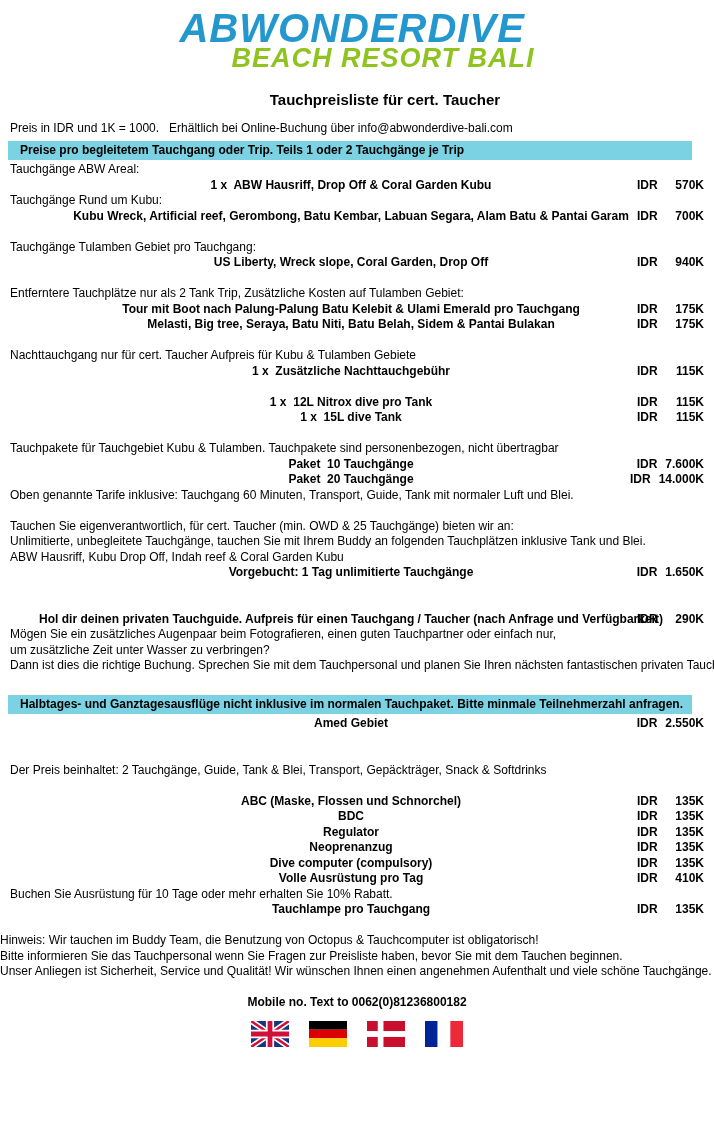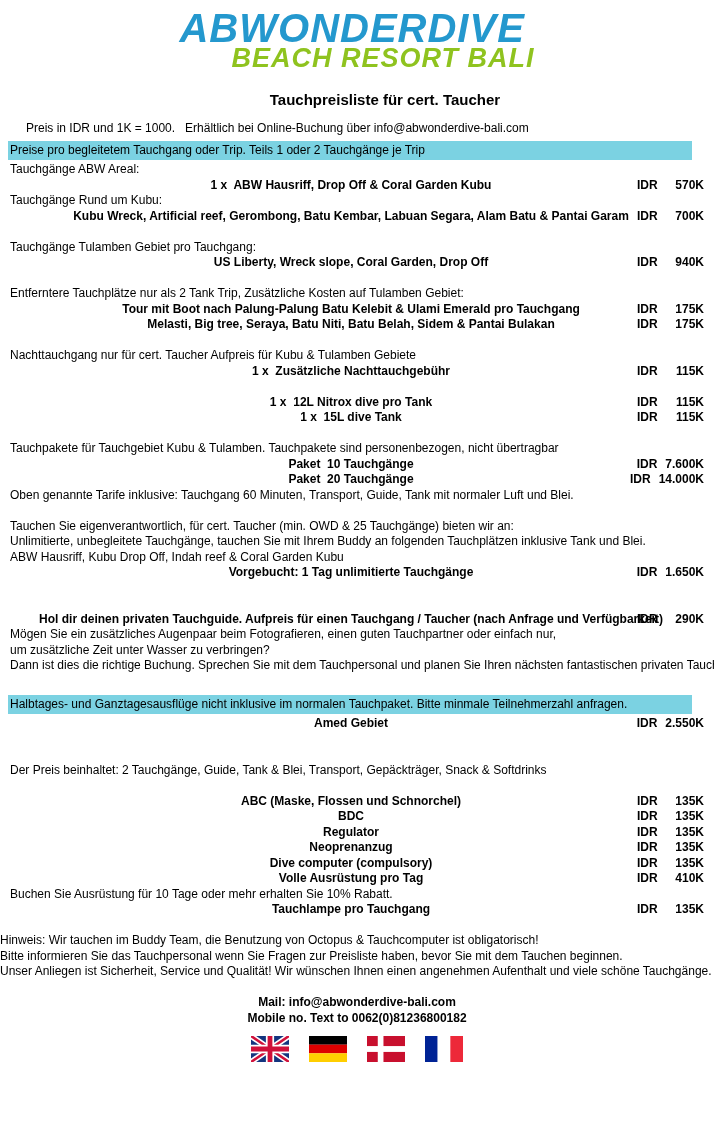--- a/index.html
+++ b/index.html
@@ -10,32 +10,32 @@
   
   .logo { width:-moz-fit-content; width:fit-content; margin:0 auto; }
   .logo-line1 { font-size:40px; font-weight:bold; font-style:italic; line-height:1;
                 letter-spacing:1px; text-transform:uppercase; color:var(--logo-blue,#2498CE); }
   .logo-line2 { font-size:27px; font-weight:bold; font-style:italic; line-height:1;
                 letter-spacing:1px; text-transform:uppercase; color:var(--logo-green,#8FC31F);
                 margin:-3px 0 0 52px; }
 
   .title { font-size:15px; font-weight:bold; text-align:center; margin-top:19px;
            position:relative; left:28px; }
-  .intro { font-size:12px; margin:13px 0 0 26px; white-space:pre-wrap; }
+  .intro { font-size:12px; margin:13px 0 0 10px; white-space:pre-wrap; }
 
   .lines { margin-top:6px; }
   .row { position:relative; min-height:15.5px; line-height:15.5px; font-size:12px;
          padding:0 22px 0 10px; }
   .row .label { white-space:pre; display:inline-block; }
   .row.bold { font-weight:bold;text-align:center; }
   .row.center { padding:0; white-space:nowrap; }
   .price { position:absolute; right:10px; top:0; display:flex; min-width:67px;
            justify-content:space-between; font-weight:bold; gap:8px; }
   .header-row { background:var(--accent,#7BD2E2); width:684px; margin:6px 0 2px 8px;
-                height:19px; line-height:19px; padding-left:2px; font-weight:normal;
+                height:19px; line-height:19px; padding-left:12px; font-weight:bold;
                 font-size:12px; white-space:nowrap; }
 
   .flags { display:flex; justify-content:center; align-items:center; gap:20px; margin-top:10px; }
   .flag { width:38px; height:26px; display:block; }
 </style>
 </head>
 <body>
 
 <div class="page">
   <header class="logo">
@@ -154,21 +154,20 @@
       <div class="row"><span class="label">Buchen Sie Ausrüstung für 10 Tage oder mehr erhalten Sie 10% Rabatt.</span></div>
       <div class="row bold"><span class="label">Tauchlampe pro Tauchgang</span><span class="price">
           <span class="cur">IDR</span>
           <span class="amt">135K</span>
         </span></div>
       <div class="row blank"></div>
       <div class="row center"><span class="label">Hinweis: Wir tauchen im Buddy Team, die Benutzung von Octopus &amp; Tauchcomputer ist obligatorisch!</span></div>
       <div class="row center"><span class="label">Bitte informieren Sie das Tauchpersonal wenn Sie Fragen zur Preisliste haben, bevor Sie mit dem Tauchen beginnen.</span></div>
       <div class="row center"><span class="label">Unser Anliegen ist Sicherheit, Service und Qualität! Wir wünschen Ihnen einen angenehmen Aufenthalt und viele schöne Tauchgänge.</span></div>
       <div class="row blank"></div>
-      <div class="row bold center"><span class="label">Mail: info@abwonderdive-bali.com</span></div>
       <div class="row bold center"><span class="label">Mobile no. Text to 0062(0)81236800182</span></div>
     </main>
 
   <div class="flags" id="flags">
       <span>
         <svg class="flag" viewBox="0 0 60 40" preserveAspectRatio="none">
           <rect width="60" height="40" fill="#14357F"></rect>
           <path d="M0,0 L60,40 M60,0 L0,40" stroke="#FFFFFF" stroke-width="9"></path>
           <path d="M0,0 L60,40 M60,0 L0,40" stroke="#D0103A" stroke-width="4"></path>
           <path d="M30,0 V40 M0,20 H60" stroke="#FFFFFF" stroke-width="13"></path>

